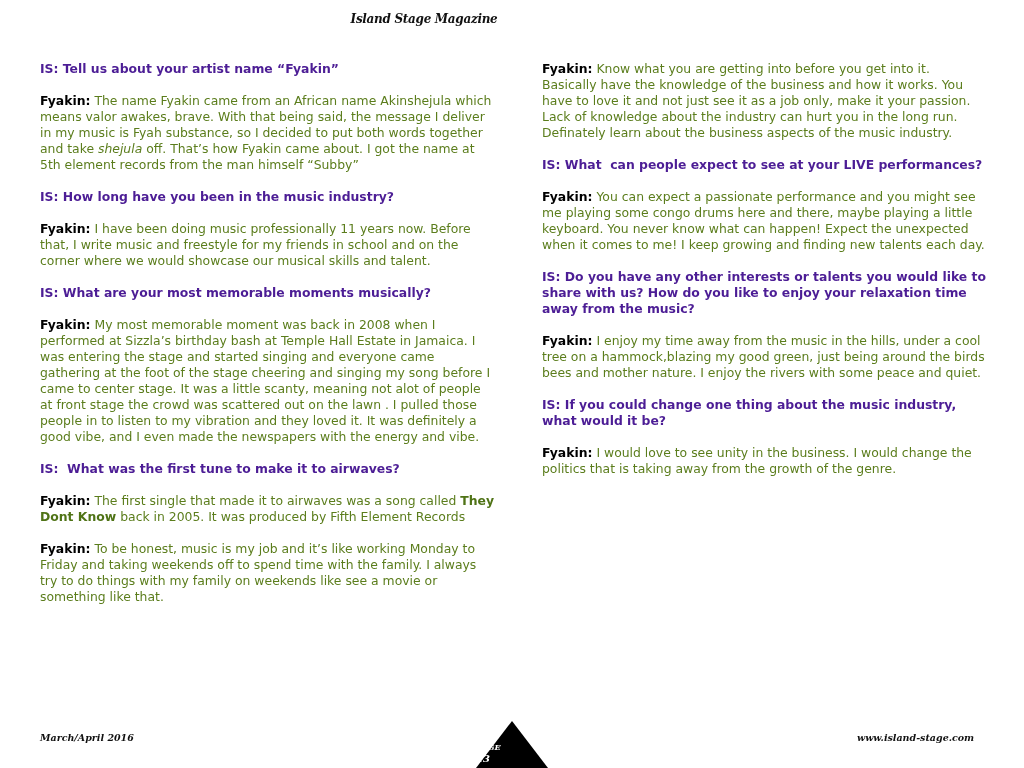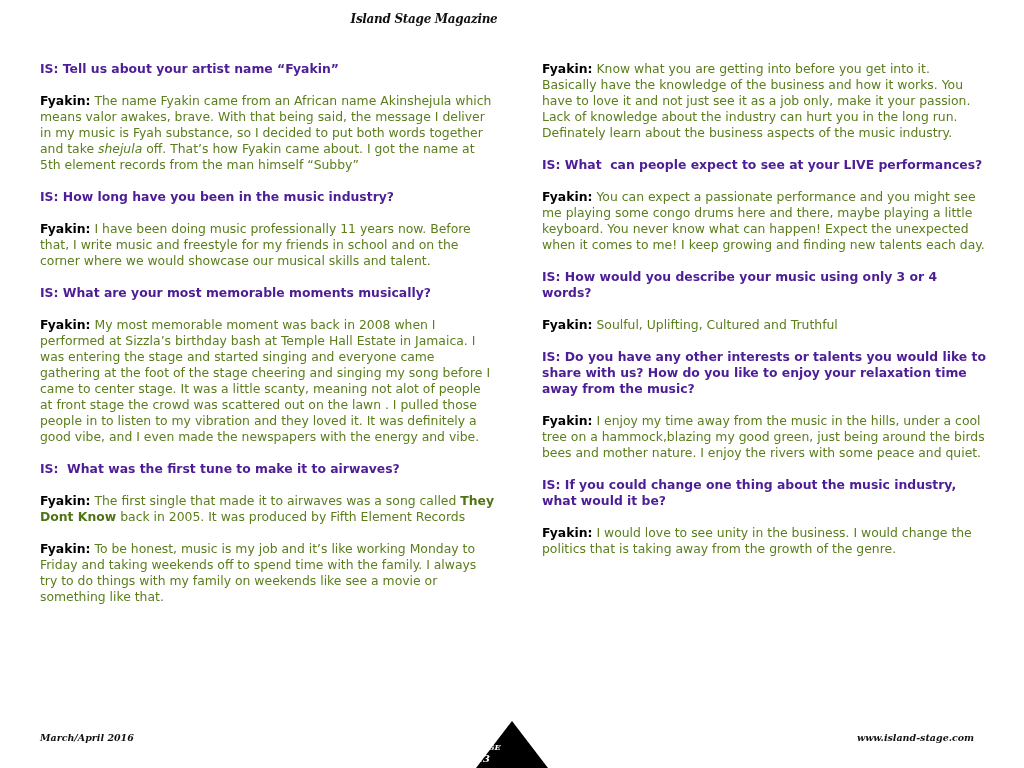--- a/index.html
+++ b/index.html
@@ -51,24 +51,20 @@
   </div>
 <div class="col right">
     <div class="block">
       <p class="a"><span class="label">Fyakin:</span><span> Know what you are getting into before you get into it. Basically have the knowledge of the business and how it works. You  have to love it and not just see it as a job only, make it your passion. Lack of knowledge about the industry can hurt you in the long run. Definately learn about the business aspects of the music industry.</span></p>
     </div>
     <div class="block">
       <p class="q">IS: What  can people expect to see at your LIVE performances?</p>
       <p class="a"><span class="label">Fyakin:</span><span> You can expect a passionate performance and you might see me playing some congo drums here and there, maybe playing a little keyboard. You never know what can happen! Expect the unexpected when it comes to me! I keep growing and finding new talents each day.</span></p>
     </div>
     <div class="block">
-      <p class="q">IS: How would you describe your music using only 3 or 4 words?</p>
-      <p class="a"><span class="label">Fyakin:</span><span> Soulful, Uplifting, Cultured and Truthful</span></p>
-    </div>
-    <div class="block">
       <p class="q">IS: Do you have any other interests or talents you would like to share with us? How do you like to enjoy your relaxation time away from the music?</p>
       <p class="a"><span class="label">Fyakin:</span><span> I enjoy my time away from the music in the hills, under a cool tree on a hammock,blazing my good green, just being around the birds bees and mother nature. I enjoy the rivers with some peace and quiet.</span></p>
     </div>
     <div class="block">
       <p class="q">IS: If you could change one thing about the music industry, what would it be?</p>
       <p class="a"><span class="label">Fyakin:</span><span> I would love to see unity in the business. I would change the politics that is taking away from the growth of the genre.</span></p>
     </div>
   </div>
 
 <div class="footer-left">March/April 2016</div>

